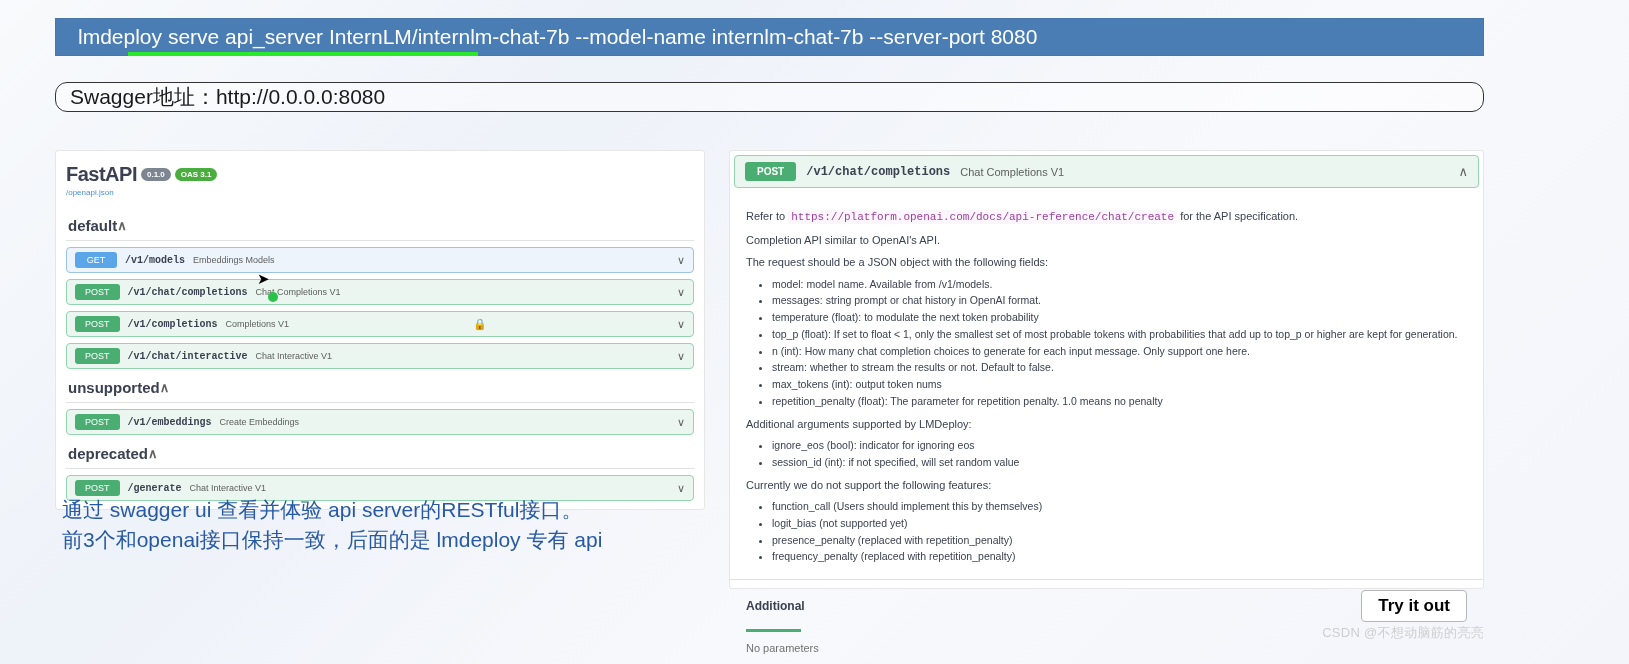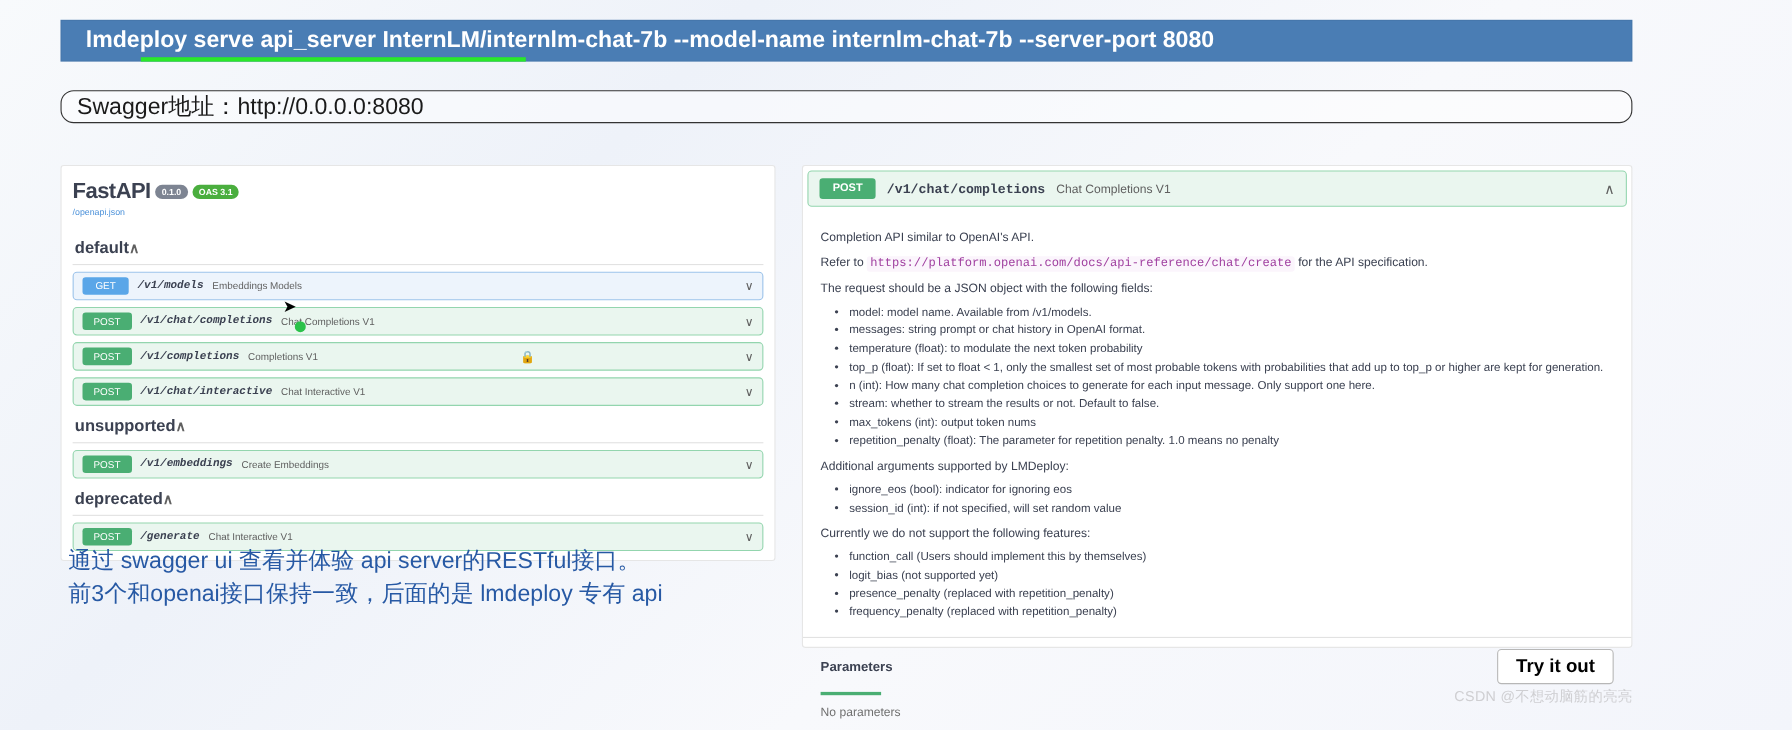--- a/index.html
+++ b/index.html
@@ -15,21 +15,20 @@
     border: 6px solid #2bc24a; border-right: none;
     border-radius: 60px 0 0 60px; opacity: .9;
     clip-path: inset(20% 0 20% 60%);
   }
 
   .cmd-bar {
     position: absolute; left: 55px; top: 18px; right: 145px; height: 38px;
     background: #4a7db4; color: #fff; font-size: 21px;
     display: flex; align-items: center; padding: 0 22px;
     border: 1px solid rgba(0,0,0,.05);
-    font-weight: bold;
   }
   .underline-green {
     position: absolute; left: 128px; top: 52px; width: 350px; height: 4px;
     background: #2ae82a;
   }
 
   .addr-bar {
     position: absolute; left: 55px; top: 82px; right: 145px; height: 30px;
     border: 1px solid #333; border-radius: 12px;
     display: flex; align-items: center; padding: 0 14px;
@@ -54,21 +53,21 @@
     border-bottom: 1px solid #e2e2e2; padding: 6px 2px; margin-top: 4px;
   }
   .chev { font-size: 13px; color: #606060; }
 
   .ep {
     display: flex; align-items: center; gap: 8px;
     border: 1px solid; border-radius: 4px; padding: 4px 8px;
     margin-top: 6px; font-size: 10px; position: relative;
   }
   .ep .method { color: #fff; font-weight: 400; font-size: 9px; padding: 3px 10px; border-radius: 3px; min-width: 42px; text-align: center; }
-  .ep .path { font-family: "Courier New", monospace; font-weight: 700; font-size: 10px; color: #3b4151; font-style: italic; }
+  .ep .path { font-family: "Courier New", monospace; font-weight: 700; font-size: 10px; color: #3b4151; }
   .ep .summary { font-size: 9px; color: #606060; }
   .ep .row-chev { margin-left: auto; font-size: 11px; color: #606060; }
   .ep-get  { background: #edf4fc; border-color: #9cc3ea; }
   .ep-get  .method { background: #5aa6e8; }
   .ep-post { background: #eaf6ef; border-color: #93d5ae; }
   .ep-post .method { background: #4aae73; }
   .lock-icon { color: #888; font-size: 11px; margin-left: auto; margin-right: 6px; }
 
   .cursor { position: absolute; left: 257px; top: 270px; font-size: 15px; color: #000; pointer-events: none; }
   .green-dot { position: absolute; left: 268px; top: 292px; width: 10px; height: 10px; background: #2bc24a; border-radius: 50%; }
@@ -210,26 +209,26 @@
 
 <div class="right-panel">
   <div class="ep-header">
     <span class="method">POST</span>
     <span class="pth">/v1/chat/completions</span>
     <span class="sum">Chat Completions V1</span>
     <span class="chev2">∧</span>
   </div>
 
   <div class="desc">
-    <p>Completion API similar to OpenAI's API.</p>
     <p>
       <span>Refer to </span>
       <a>https://platform.openai.com/docs/api-reference/chat/create</a>
       <span> for the API specification.</span>
     </p>
+    <p>Completion API similar to OpenAI's API.</p>
     <p>The request should be a JSON object with the following fields:</p>
     <ul id="fields-list">
         <li>model: model name. Available from /v1/models.</li>
         <li>messages: string prompt or chat history in OpenAI format.</li>
         <li>temperature (float): to modulate the next token probability</li>
         <li>top_p (float): If set to float &lt; 1, only the smallest set of most probable tokens with probabilities that add up to top_p or higher are kept for generation.</li>
         <li>n (int): How many chat completion choices to generate for each input message. Only support one here.</li>
         <li>stream: whether to stream the results or not. Default to false.</li>
         <li>max_tokens (int): output token nums</li>
         <li>repetition_penalty (float): The parameter for repetition penalty. 1.0 means no penalty</li>
@@ -242,21 +241,21 @@
     <p>Currently we do not support the following features:</p>
     <ul id="unsup-list">
         <li>function_call (Users should implement this by themselves)</li>
         <li>logit_bias (not supported yet)</li>
         <li>presence_penalty (replaced with repetition_penalty)</li>
         <li>frequency_penalty (replaced with repetition_penalty)</li>
       </ul>
   </div>
 
   <div class="params-bar">
-    <span>Parameters</span>
+    <span>Additional</span>
     <button class="try-btn">Try it out</button>
   </div>
   <div class="no-params">No parameters</div>
   <div class="body-bar">
     
     
   </div>
 </div>
 
 <div class="watermark">CSDN @不想动脑筋的亮亮</div>

